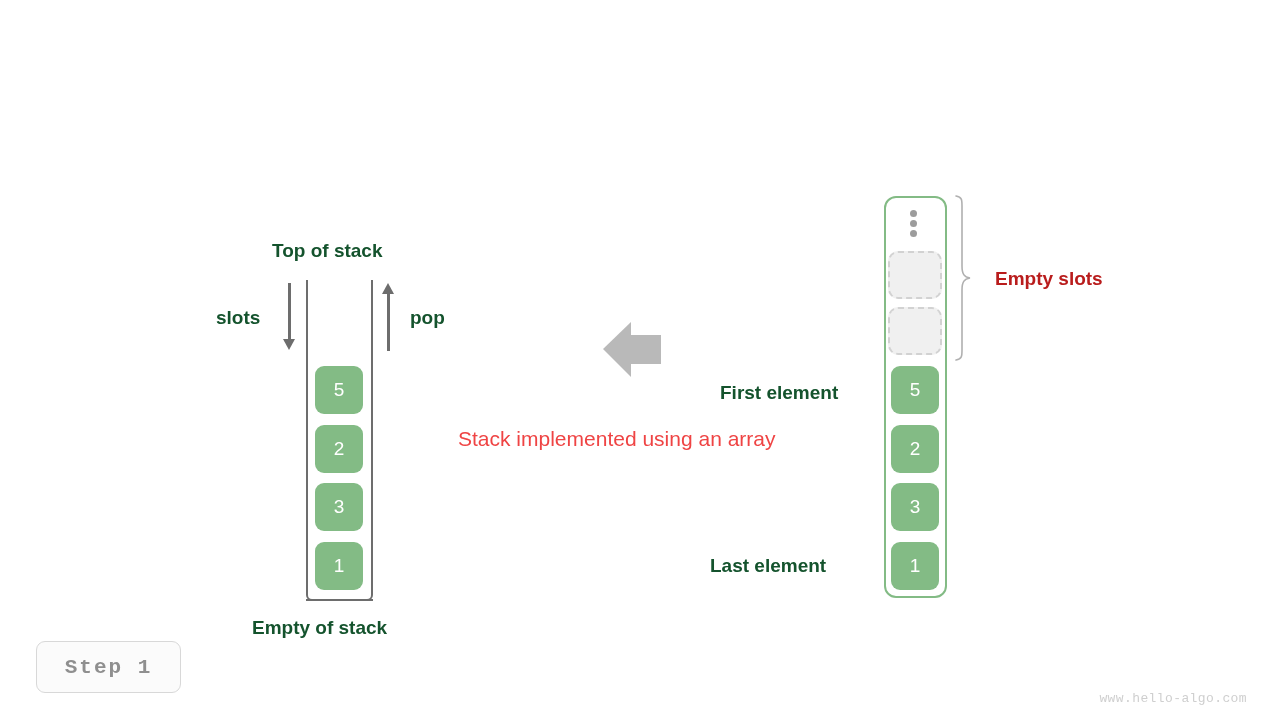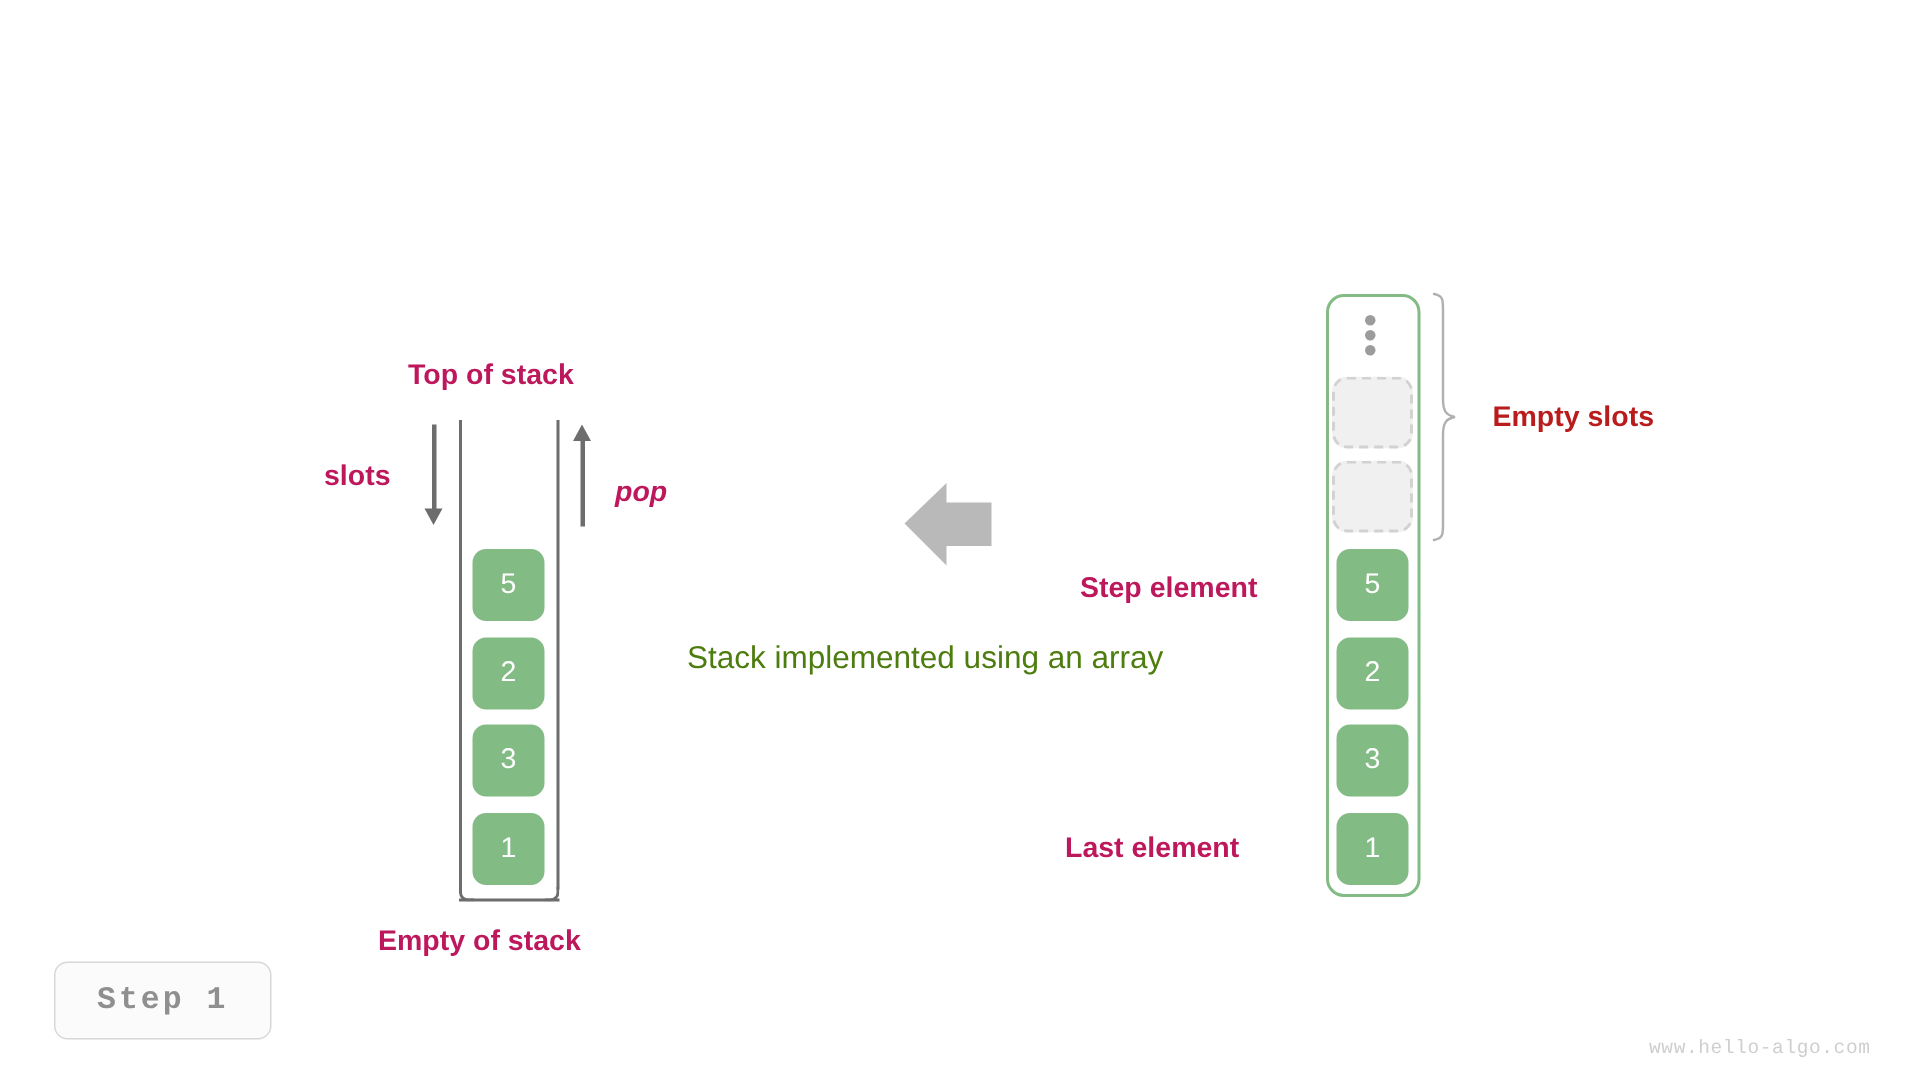--- a/index.html
+++ b/index.html
@@ -22,34 +22,34 @@
   }
 
   
   .abs { position: absolute; }
 
   
   .label-bold {
     font-family: "Liberation Sans", sans-serif;
     font-weight: bold;
     font-size: 19px;
-    color: #be185d;
+    color: #14532d;
     white-space: nowrap;
   }
   .label-gray-bold {
     font-family: "Liberation Sans", sans-serif;
     font-weight: bold;
     font-size: 19px;
     color: #b91c1c;
     white-space: nowrap;
   }
   .caption {
     font-family: "Liberation Sans", sans-serif;
     font-size: 21px;
-    color: #4d7c0f;
+    color: #ef4444;
     white-space: nowrap;
   }
 
   
   #left-stack-container {
     left: 306px;
     top: 280px;
     width: 67px;
     height: 321px;
   }
@@ -229,21 +229,21 @@
 
   <div class="abs label-bold" style="left:272px; top:240px;">Top of stack</div>
 
   <div class="abs label-bold" style="left:216px; top:307px;">slots</div>
 
   <div class="abs" style="left:283px; top:283px; width:14px; height:68px;">
     <div class="arrow-shaft" style="left:5px; top:0; height:58px;"></div>
     <div class="arrow-head down" style="left:0px; top:56px;"></div>
   </div>
 
-  <div class="abs label-bold" style="left:410px; top:318px;font-style:italic;">pop</div>
+  <div class="abs label-bold" style="left:410px; top:307px;">pop</div>
 
   <div class="abs" style="left:382px; top:283px; width:14px; height:68px;">
     <div class="arrow-head up" style="left:0px; top:0px;"></div>
     <div class="arrow-shaft" style="left:5px; top:9px; height:59px;"></div>
   </div>
 
   <div class="abs" id="left-stack-container">
     <div class="stack-wall left"></div>
     <div class="stack-wall right"></div>
     <div class="stack-floor"></div>
@@ -276,21 +276,21 @@
   <div class="empty-slot abs" style="left:888px; top:251px;"></div>
   <div class="empty-slot abs" style="left:888px; top:307px;"></div>
 
   <svg class="abs" id="empty-slots-brace" viewBox="0 0 22 168" preserveAspectRatio="none">
     <path d="M4 2 C 10 3, 10 6, 10 12 L10 72 C10 80, 12 83, 18 84
              C12 85, 10 88, 10 96 L10 156 C10 162, 10 165, 4 166" fill="none" stroke="#b0b0b0" stroke-width="1.6" stroke-linecap="round"></path>
   </svg>
 
   <div class="abs label-gray-bold" style="left:995px; top:268px;">Empty slots</div>
 
-  <div class="abs label-bold" style="left:720px; top:382px;">Step element</div>
+  <div class="abs label-bold" style="left:720px; top:382px;">First element</div>
 
   <div class="green-box" style="left:891px; top:366px;">5</div>
   <div class="green-box" style="left:891px; top:425px;">2</div>
   <div class="green-box" style="left:891px; top:483px;">3</div>
   <div class="green-box" style="left:891px; top:542px;">1</div>
 
   <div class="abs label-bold" style="left:710px; top:555px;">Last element</div>
 
   <div class="abs" id="step-badge">
     <span>Step 1</span>

